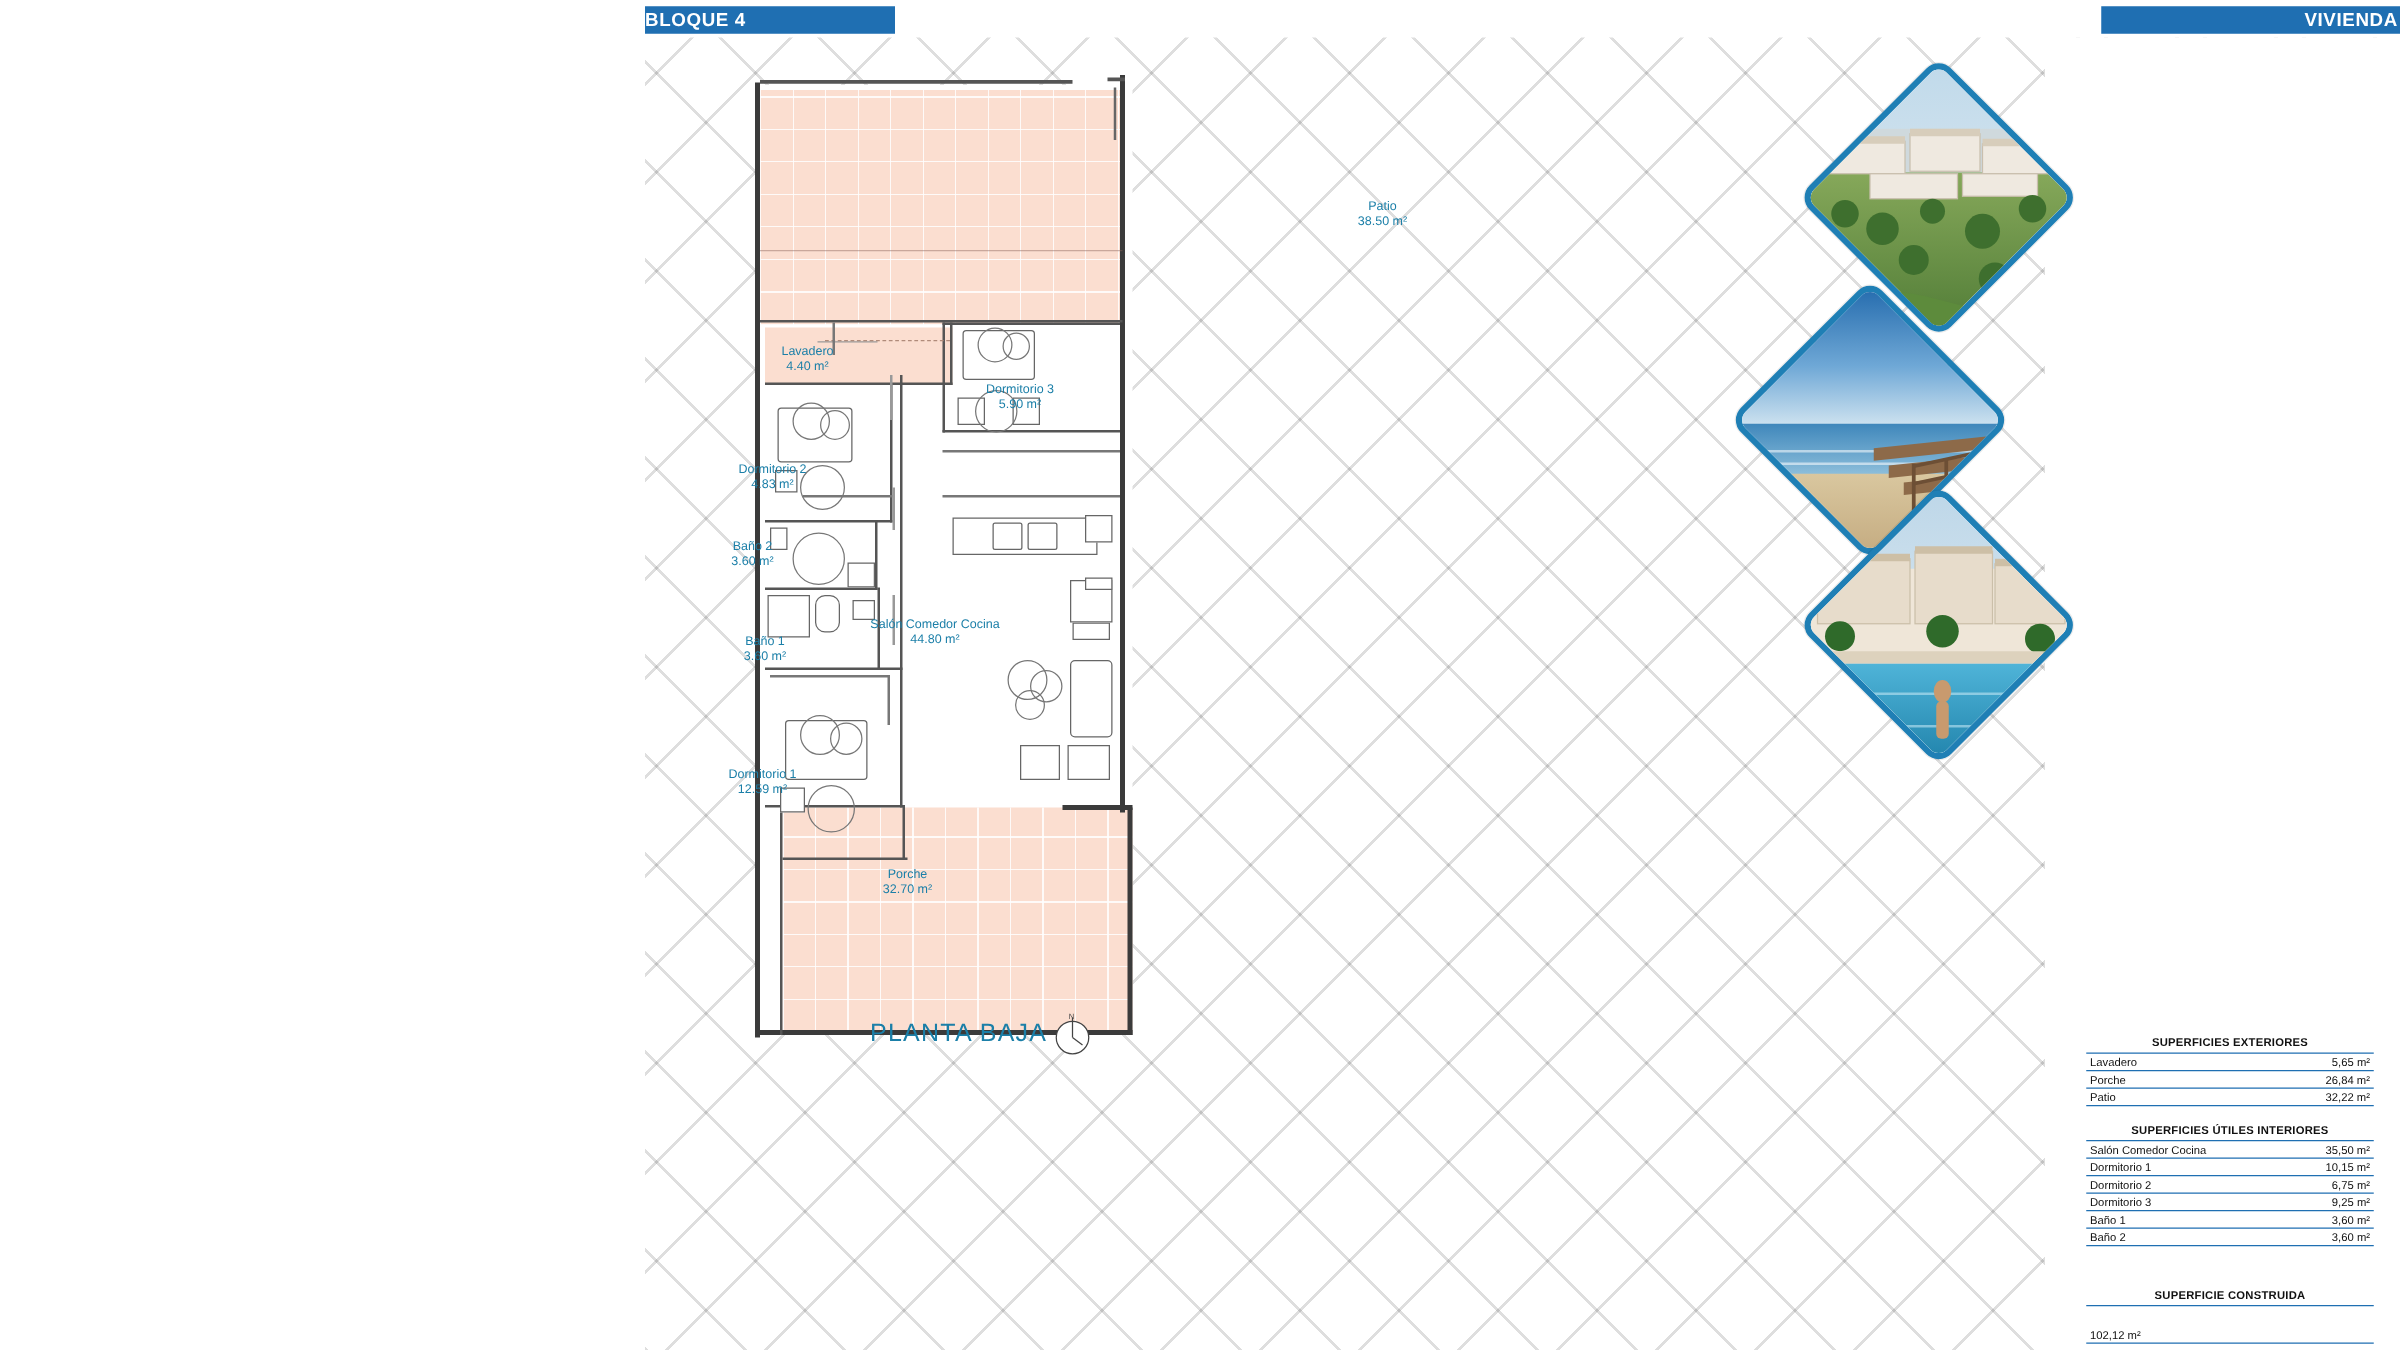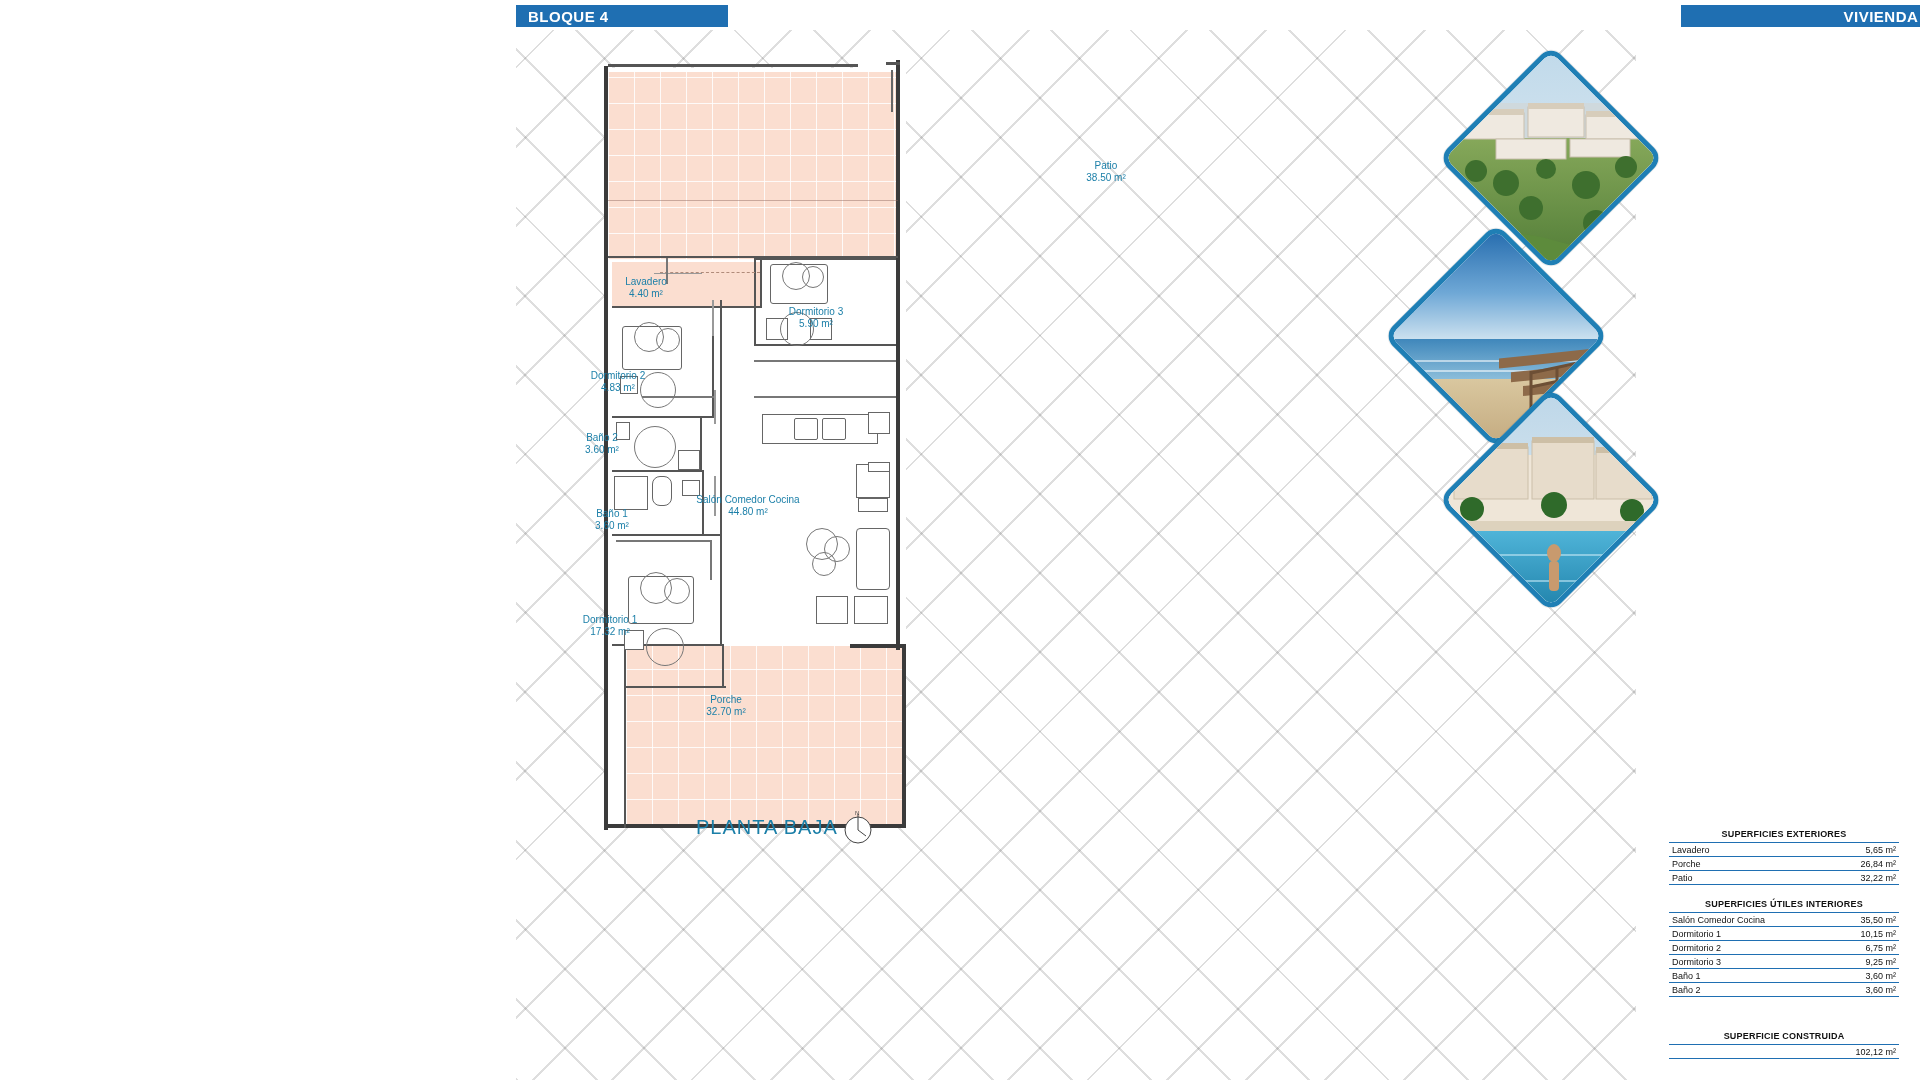--- a/index.html
+++ b/index.html
@@ -11,21 +11,21 @@
   .sheet{
     position:absolute;left:516px;top:0;width:1444px;height:1080px;
     background:#ffffff;overflow:hidden;
   }
   
   .hdr{
     position:absolute;top:5px;height:22px;background:#1f6fb2;color:#ffffff;
     font-weight:bold;font-size:15px;letter-spacing:.5px;
     display:flex;align-items:center;
   }
-  .hdr-left{left:0px;width:200px;padding-left:12px;}
+  .hdr-left{left:0px;width:200px;}
   .hdr-right{left:1165px;width:279px;justify-content:flex-end;padding-right:12px;}
 
   
   .hatch{
     position:absolute;left:0;top:30px;width:1444px;height:1050px;
     background-color:#ffffff;
     background-image:
       repeating-linear-gradient(45deg, rgba(0,0,0,0.13) 0 2px, rgba(0,0,0,0) 2px 56px),
       repeating-linear-gradient(-45deg, rgba(0,0,0,0.13) 0 2px, rgba(0,0,0,0) 2px 56px);
   }
@@ -72,21 +72,21 @@
   .tbl .ttl{
     text-align:center;font-weight:bold;font-size:9px;letter-spacing:.2px;
     padding:3px 0 3px 0;border-bottom:1px solid #1f6fb2;color:#111;
   }
   .tbl .row{
     display:flex;justify-content:space-between;border-bottom:1px solid #1f6fb2;
     padding:2px 3px 1px 3px;
   }
   .tbl .row span:last-child{text-align:right;}
   .tbl .total{
-    display:flex;justify-content:flex-end;border-bottom:1px solid #1f6fb2;padding:2px 3px 1px 3px;
+    display:flex;justify-content:flex-start;border-bottom:1px solid #1f6fb2;padding:2px 3px 1px 3px;margin-top:16px;
   }
 </style>
 </head>
 <body>
 
 <div class="sheet">
 
   <div class="hdr hdr-left">
     <span>BLOQUE 4</span>
   </div>
@@ -217,21 +217,21 @@
     <div class="room-label" style="left:26px;top:508px;width:140px;">
       <div>Baño 1</div>
       <div>3.60 m²</div>
     </div>
     <div class="room-label" style="left:92px;top:494px;width:280px;">
       <div>Salón Comedor Cocina</div>
       <div>44.80 m²</div>
     </div>
     <div class="room-label" style="left:14px;top:614px;width:160px;">
       <div>Dormitorio 1</div>
-      <div>17.32 m²</div>
+      <div>12.59 m²</div>
     </div>
     <div class="room-label" style="left:110px;top:694px;width:200px;">
       <div>Porche</div>
       <div>32.70 m²</div>
     </div>
 
     <div class="planta-baja">PLANTA BAJA</div>
 
     <div class="compass">
       <svg width="40" height="40" viewBox="0 0 40 40">

